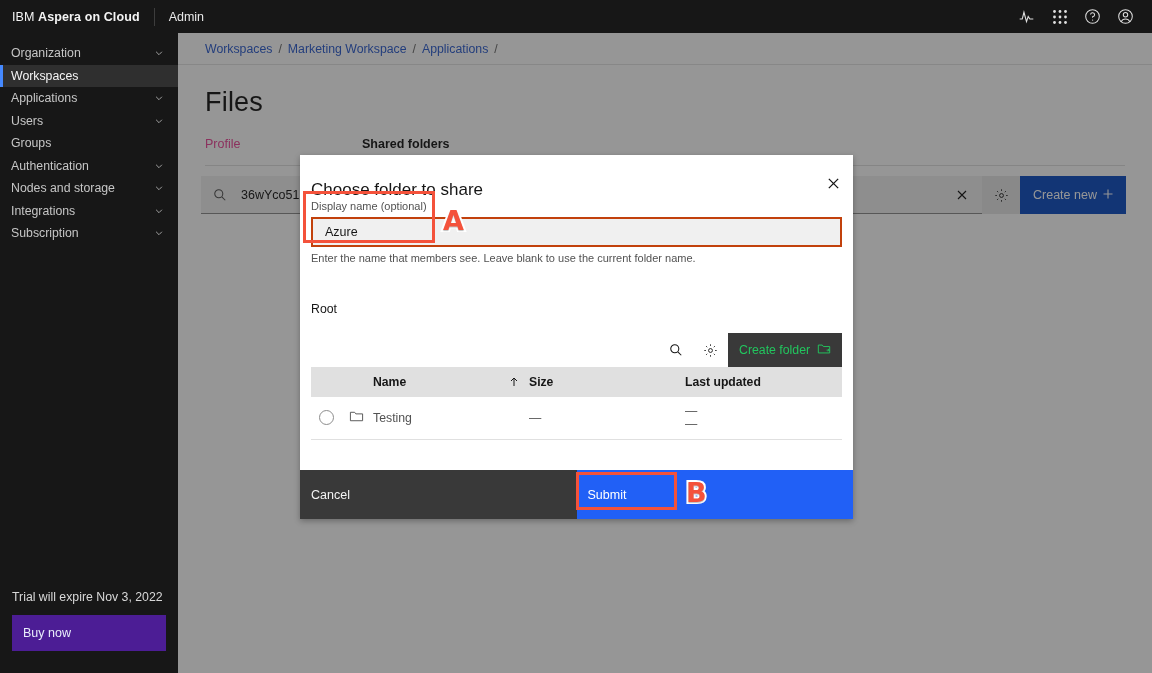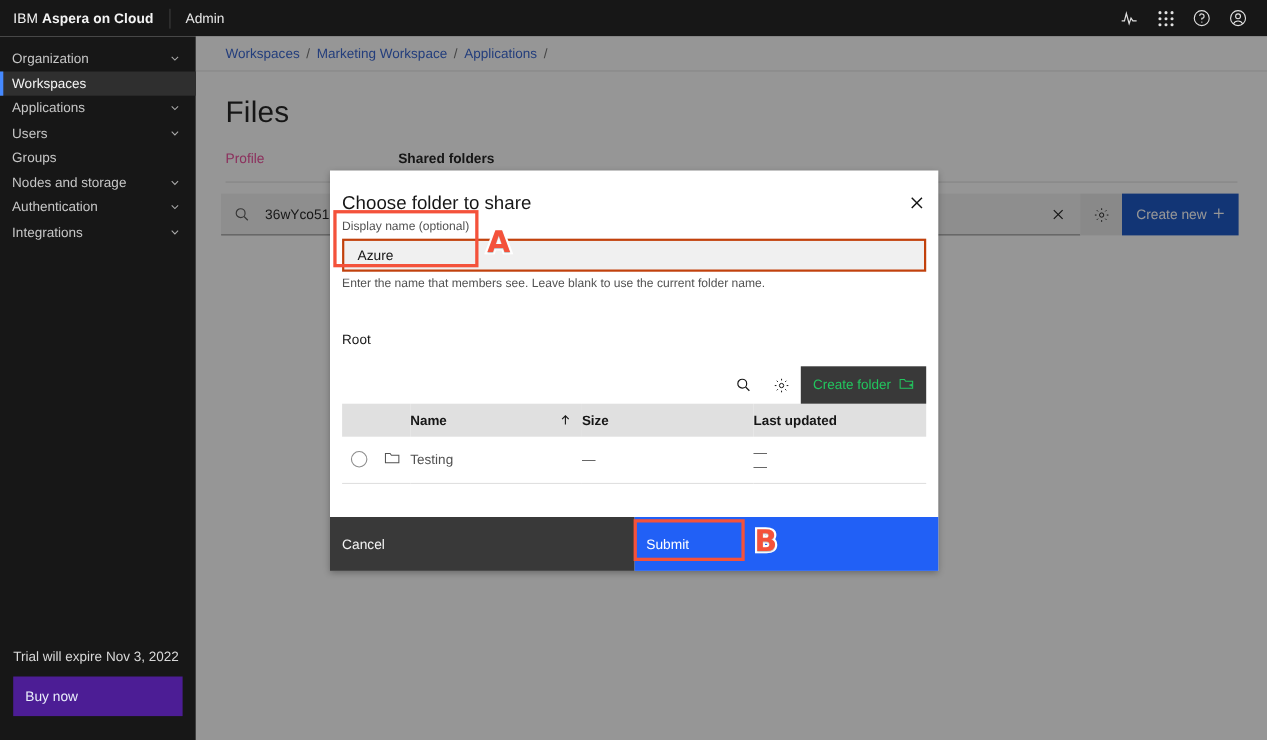--- a/index.html
+++ b/index.html
@@ -119,21 +119,21 @@
     background: rgba(22,22,22,0.45); z-index: 40;
   }
 
   
   .modal {
     position: absolute; left: 300px; top: 155px; width: 553px; height: 364px;
     background: #ffffff; z-index: 50; display: flex; flex-direction: column;
     box-shadow: 0 2px 6px rgba(0,0,0,.3);
   }
   .modal-head {
-    height: 45px; display: flex; align-items: center; justify-content: space-between;
+    height: 45px; display: flex; align-items: flex-end; justify-content: space-between;
     padding: 14px 0 0 11px;
   }
   .modal-title { font-size: 17px; color: #161616; font-weight: 400; }
   .modal-close {
     width: 40px; height: 34px; display: flex; align-items: center; justify-content: center;
     color: #161616;
   }
   .modal-body { flex: 1; padding: 0 11px; position: relative; overflow: hidden; }
 
   .field-label { font-size: 11px; color: #525252; margin-bottom: 5px; }
@@ -288,37 +288,45 @@
             </svg>
         </div>
       </div>
       <div class="nav-item">
         <div class="nav-row">
           <span>Groups</span>
         </div>
       </div>
       <div class="nav-item">
         <div class="nav-row">
+          <span>Authentication</span>
+          <svg class="chev" viewBox="0 0 12 12" fill="none" stroke="currentColor" stroke-width="1.1">
+              <path d="M2.5 4.5 L6 8 L9.5 4.5"></path>
+            </svg>
+        </div>
+      </div>
+      <div class="nav-item">
+        <div class="nav-row">
           <span>Nodes and storage</span>
           <svg class="chev" viewBox="0 0 12 12" fill="none" stroke="currentColor" stroke-width="1.1">
               <path d="M2.5 4.5 L6 8 L9.5 4.5"></path>
             </svg>
         </div>
       </div>
       <div class="nav-item">
         <div class="nav-row">
-          <span>Authentication</span>
-          <svg class="chev" viewBox="0 0 12 12" fill="none" stroke="currentColor" stroke-width="1.1">
-              <path d="M2.5 4.5 L6 8 L9.5 4.5"></path>
-            </svg>
-        </div>
-      </div>
-      <div class="nav-item">
-        <div class="nav-row">
           <span>Integrations</span>
+          <svg class="chev" viewBox="0 0 12 12" fill="none" stroke="currentColor" stroke-width="1.1">
+              <path d="M2.5 4.5 L6 8 L9.5 4.5"></path>
+            </svg>
+        </div>
+      </div>
+      <div class="nav-item">
+        <div class="nav-row">
+          <span>Subscription</span>
           <svg class="chev" viewBox="0 0 12 12" fill="none" stroke="currentColor" stroke-width="1.1">
               <path d="M2.5 4.5 L6 8 L9.5 4.5"></path>
             </svg>
         </div>
       </div>
     </div>
     <div class="sb-spacer"></div>
     <div class="trial">Trial will expire Nov 3, 2022</div>
     <div class="buy-btn">Buy now</div>
   </div>

